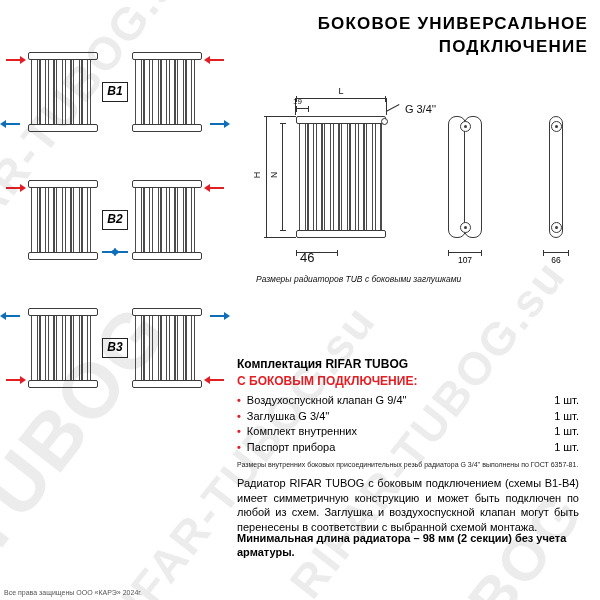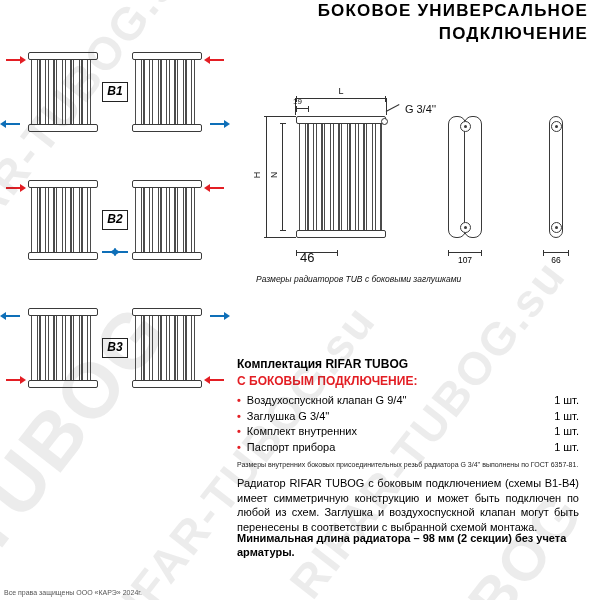--- a/index.html
+++ b/index.html
@@ -10,21 +10,21 @@
   .watermarks{position:absolute;inset:0;z-index:6;pointer-events:none;}
   .wm{position:absolute;font-weight:bold;letter-spacing:2px;color:rgba(70,70,70,0.10);
       white-space:nowrap;transform:rotate(-52deg);transform-origin:left center;}
   .wm1{left:-30px;top:500px;font-size:78px;}
   .wm2{left:110px;top:610px;font-size:46px;}
   .wm3{left:300px;top:565px;font-size:46px;}
   .wm4{left:-70px;top:250px;font-size:46px;}
   .wm5{left:430px;top:645px;font-size:60px;}
 
   
-  .title{position:absolute;top:0;right:12px;z-index:3;text-align:right;
+  .title{position:absolute;top:13px;right:12px;z-index:3;text-align:right;
          font-weight:bold;font-size:17px;letter-spacing:1.2px;line-height:1.35;}
 
   
   .schemes{position:absolute;left:28px;top:52px;z-index:3;}
   .scheme-row{display:flex;align-items:center;margin-bottom:48px;position:relative;}
   .rad-wrap{position:relative;width:70px;height:80px;}
   .gap{width:34px;height:80px;display:flex;align-items:center;justify-content:center;font-style:italic;}
   .scheme-label{border:1.5px solid #222;background:#fff;font-weight:bold;font-size:12px;
                 padding:2px 4px;line-height:1.1;z-index:2;}
 

